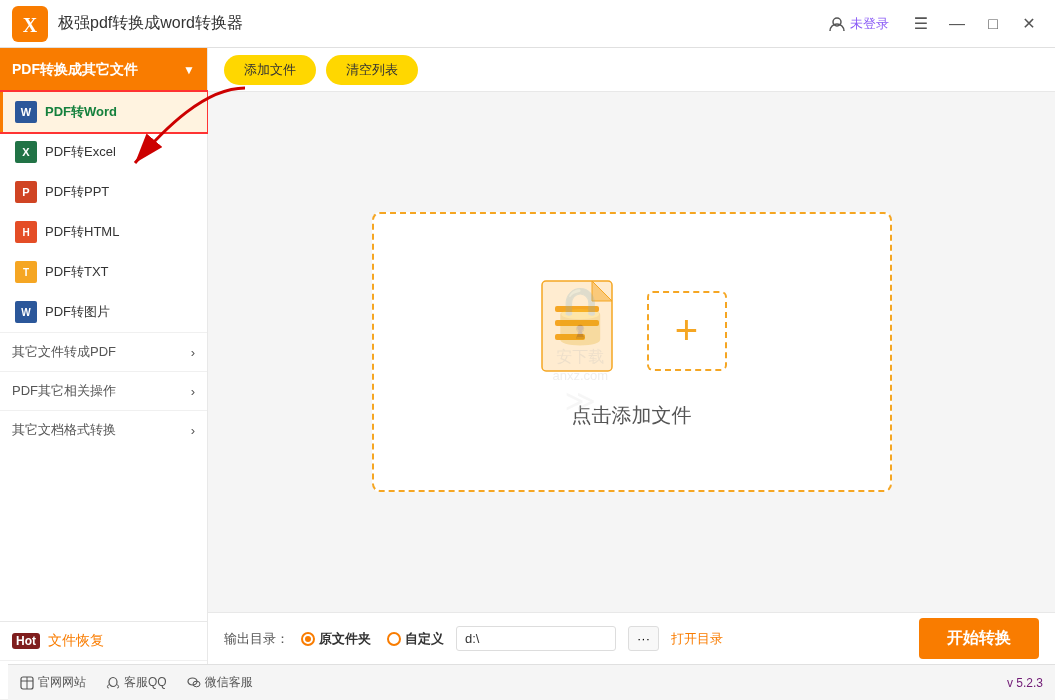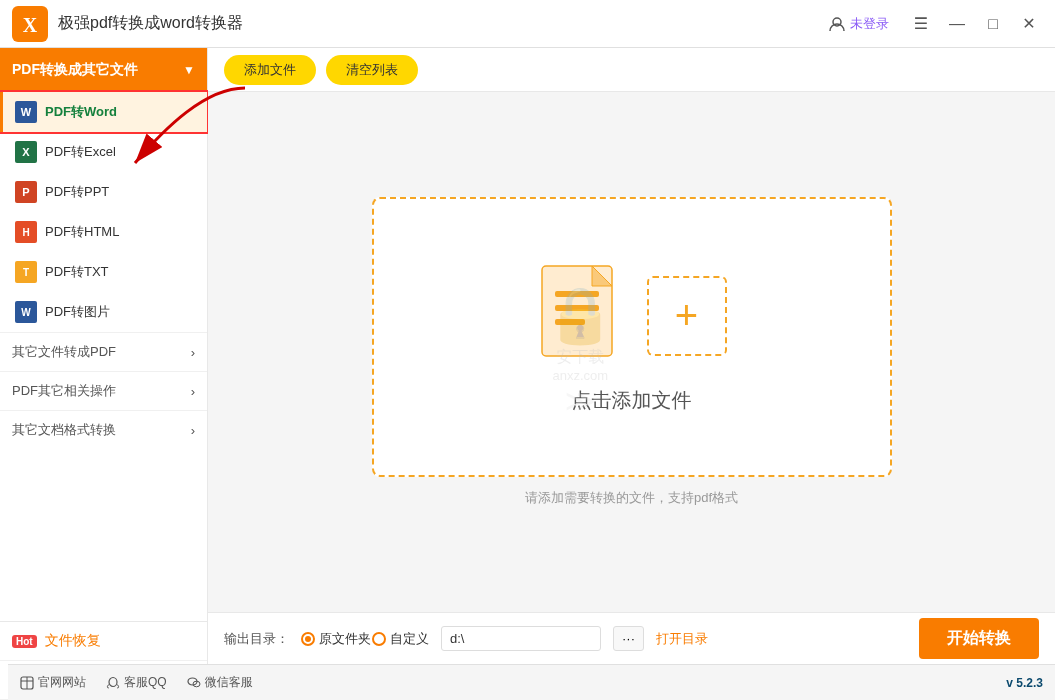--- a/index.html
+++ b/index.html
@@ -172,23 +172,23 @@
       display: flex;
       align-items: center;
       gap: 8px;
       padding: 10px 12px;
       cursor: pointer;
       font-size: 14px;
       color: #f97c00;
       border-bottom: 1px solid #f0f0f0;
     }
     .hot-badge {
-      background: #ef4444;
-      color: #fff;
-      font-size: 10px;
+      background: #7f1d1d;
+      color: #fff;
+      font-size: 12px;
       padding: 1px 4px;
       border-radius: 3px;
       font-weight: bold;
     }
 
     
     .footer {
       height: 36px;
       background: #f5f5f5;
       border-top: 1px solid #e0e0e0;
@@ -204,22 +204,21 @@
       right: 0;
     }
     .footer-item {
       display: flex;
       align-items: center;
       gap: 4px;
       cursor: pointer;
     }
     .footer-version {
       margin-left: auto;
-      color: #0c4a6e;
-      font-weight: bold;
+      color: #701a75;
     }
 
     
     .content {
       flex: 1;
       display: flex;
       flex-direction: column;
       background: #f5f5f5;
     }
     .toolbar {
@@ -307,21 +306,22 @@
       margin-bottom: 36px;
     }
     .output-label {
       font-size: 13px;
       color: #555;
       white-space: nowrap;
     }
     .radio-group {
       display: flex;
       align-items: flex-start;
-      gap: 1px;
+      gap: 16px;
+      font-weight: bold;
     }
     .radio-item {
       display: flex;
       align-items: center;
       gap: 4px;
       font-size: 13px;
       color: #333;
       cursor: pointer;
     }
     .radio-dot {
@@ -503,21 +503,20 @@
             <polygon points="55,5 75,25 55,25" fill="#f5a623" opacity="0.5"></polygon>
             <polygon points="55,5 75,25 55,25" fill="none" stroke="#f5a623" stroke-width="1"></polygon>
           </svg>
 
           <div class="plus-box">+</div>
         </div>
 
         <div class="drop-text">点击添加文件</div>
       </div>
 
-      <div class="drop-hint">请添加需要转换的文件，支持pdf格式</div>
     </div>
 
     <div class="bottom-bar">
       <span class="output-label">输出目录：</span>
       <div class="radio-group">
         <div class="radio-item">
           <div class="radio-dot active"></div>
           <span>原文件夹</span>
         </div>
         <div class="radio-item">

